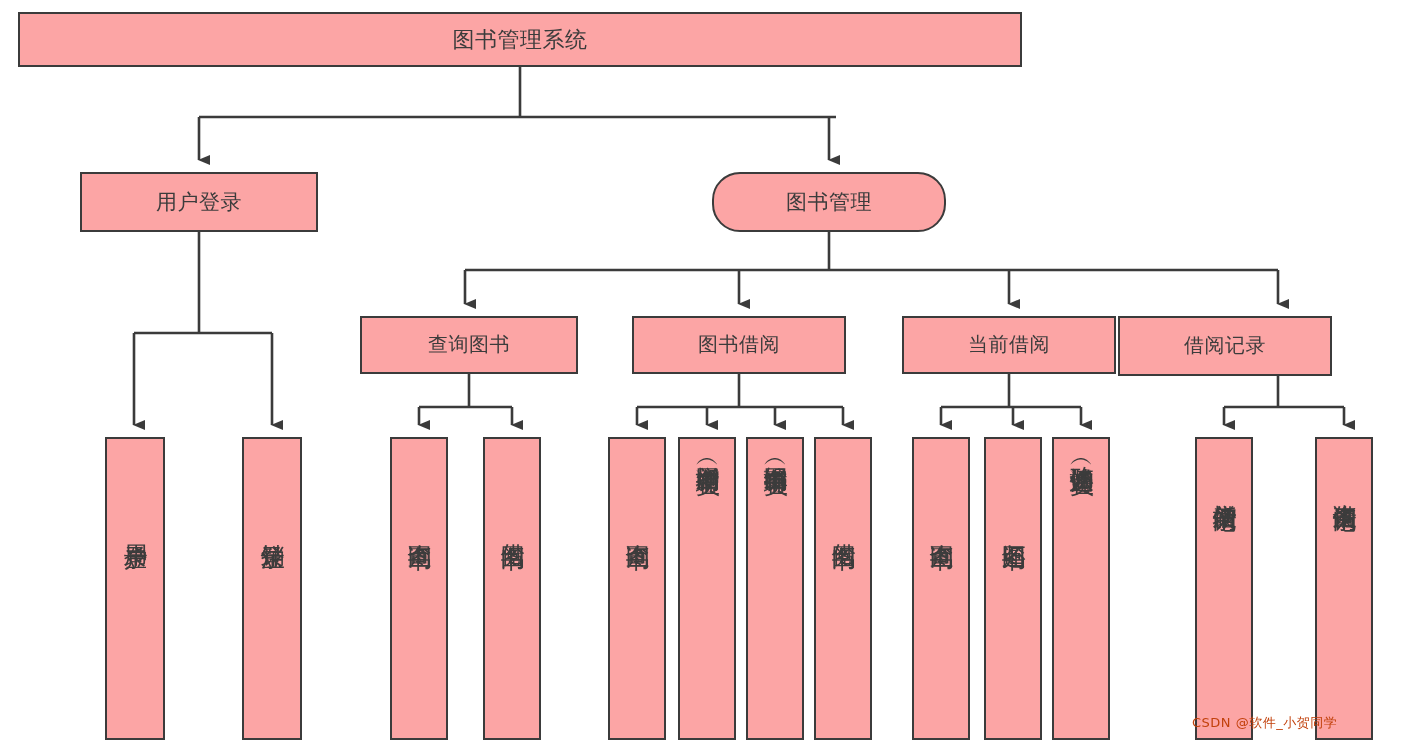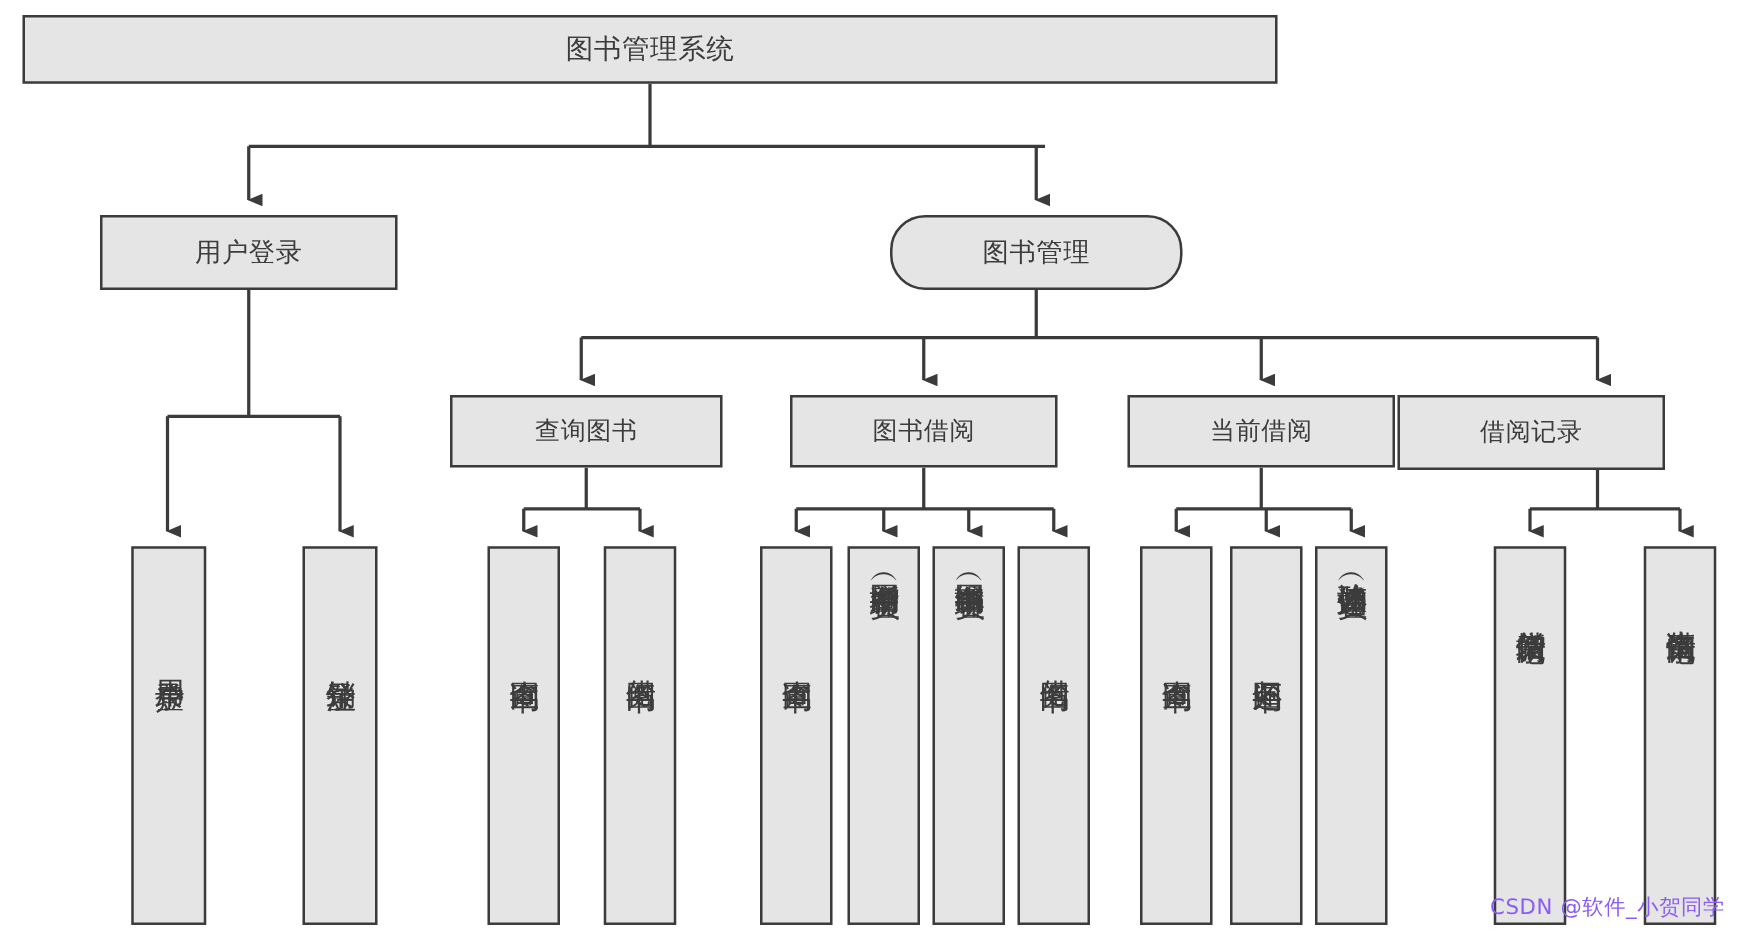--- a/index.html
+++ b/index.html
@@ -22,21 +22,21 @@
     position: absolute;
     left: 0;
     top: 0;
     width: 1405px;
     height: 747px;
     pointer-events: none;
   }
   .node {
     position: absolute;
     box-sizing: border-box;
-    background: #e5e5e5;
+    background: #fca5a5;
     border: 2.5px solid #3b3b3b;
     display: flex;
     align-items: center;
     justify-content: center;
     color: #3c3c3c;
   }
   .node .lbl {
     display: block;
     text-align: center;
     line-height: 1.18;
@@ -60,22 +60,22 @@
   .node.leaf .lbl {
     writing-mode: vertical-rl;
     text-orientation: upright;
     font-size: 24px;
     line-height: 1.06;
     letter-spacing: 1px;
     white-space: nowrap;
   }
   .watermark {
     position: absolute;
-    color: #8b5cf6;
-    font-size: 17px;
+    color: #c2410c;
+    font-size: 13px;
     white-space: nowrap;
     letter-spacing: 0.5px;
     font-family: "DejaVu Sans", "Liberation Sans", sans-serif;
   }
 </style>
 </head>
 <body>
 
 <div id="canvas">
 

